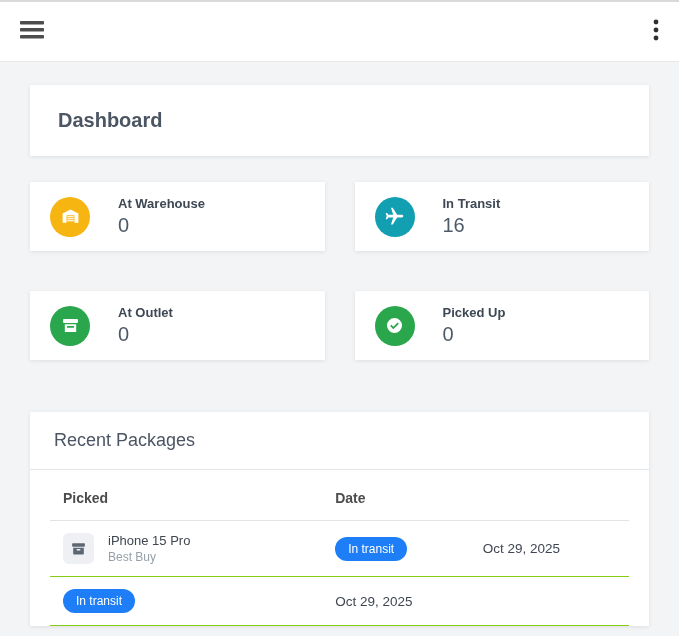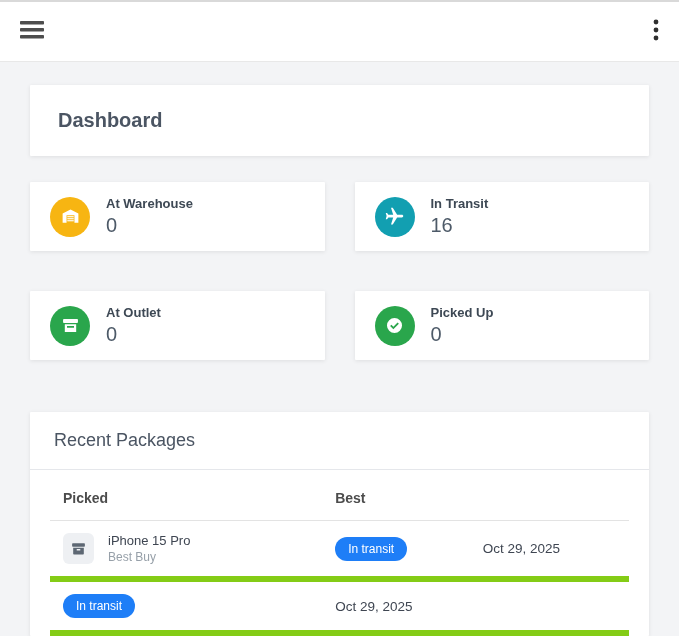--- a/index.html
+++ b/index.html
@@ -29,40 +29,40 @@
     box-shadow:0 1px 4px rgba(0,0,0,.09);
   }
   .dashboard-card { margin-top:23px; padding:24px 28px; }
   .page-title { font-size:20px; font-weight:600; color:#4b5563; }
   
   .stats-grid {
     margin-top:26px;
     display:grid; grid-template-columns:1fr 1fr;
     column-gap:30px; row-gap:40px;
   }
-  .stat-card { padding:14px 20px; display:flex; align-items:center; gap:16px; cursor:pointer; }
+  .stat-card { padding:14px 20px; display:flex; align-items:center; gap:28px; cursor:pointer; }
   .stat-circle {
     width:40px; height:40px; border-radius:50%;
     display:flex; align-items:center; justify-content:center; flex:0 0 40px;
   }
   .stat-label { font-size:13px; font-weight:600; color:#3d4854; margin-bottom:3px; }
   .stat-value { font-size:20px; color:#4d5a68; }
   
   .recent-card { margin-top:52px; }
   .recent-header { padding:18px 24px; border-bottom:1px solid #e5e7eb; }
   .recent-title { font-size:18px; font-weight:500; color:#4b5563; }
   .recent-body { padding:20px 20px 0; }
   .pkg-table { width:100%; }
   .tbl-row {
     display:grid; grid-template-columns:47% 25.5% 27.5%;
     align-items:center;
   }
   .tbl-head .cell { font-size:14px; font-weight:700; color:#4c4c4c; padding:0 13px 14px; }
   .tbl-head { border-bottom:1px solid #e3e3e3; }
-  .data-row { border-bottom:6px solid #84cc16; cursor:pointer; }
+  .data-row { border-bottom:1px solid #84cc16; cursor:pointer; }
   .cell { padding:12px 13px; }
   .pkg-cell { display:flex; align-items:center; gap:14px; }
   .pkg-tile {
     width:31px; height:31px; border-radius:6px; background:#eef0f3;
     display:flex; align-items:center; justify-content:center; flex:0 0 31px;
   }
   .pkg-name { font-size:13px; color:#3f4652; margin-bottom:2px; }
   .pkg-merchant { font-size:12px; color:#97a0a9; }
   .badge {
     display:inline-block; color:#fff; font-size:12px;
@@ -162,21 +162,21 @@
 
   <section class="card recent-card">
     <div class="recent-header">
       <h2 class="recent-title">Recent Packages</h2>
     </div>
     <div class="recent-body">
       <div class="pkg-table">
 
         <div class="tbl-row tbl-head">
           <div class="cell">Picked</div>
-          <div class="cell">Best</div>
+          <div class="cell">Date</div>
         </div>
 
         <div class="tbl-row data-row">
           <div class="cell pkg-cell">
             <span class="pkg-tile">
               <svg width="17" height="17" viewBox="0 0 24 24">
                 <rect x="3" y="4.5" width="18" height="5" rx="1" fill="#5d6773"></rect>
                 <path fill-rule="evenodd" fill="#5d6773" d="M4.5 11h15v8.5a1 1 0 0 1-1 1h-13a1 1 0 0 1-1-1Zm5 1.8h5v2h-5Z"></path>
               </svg>
             </span>

